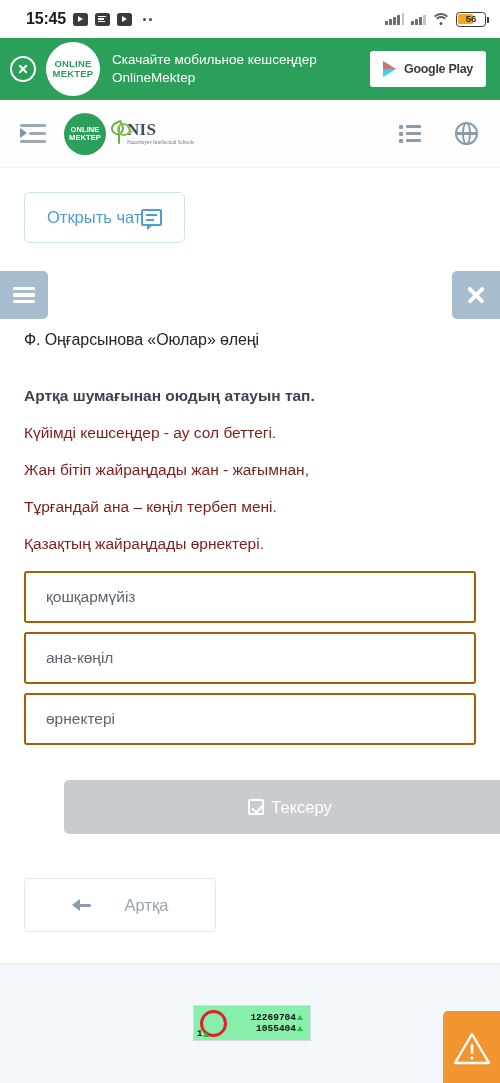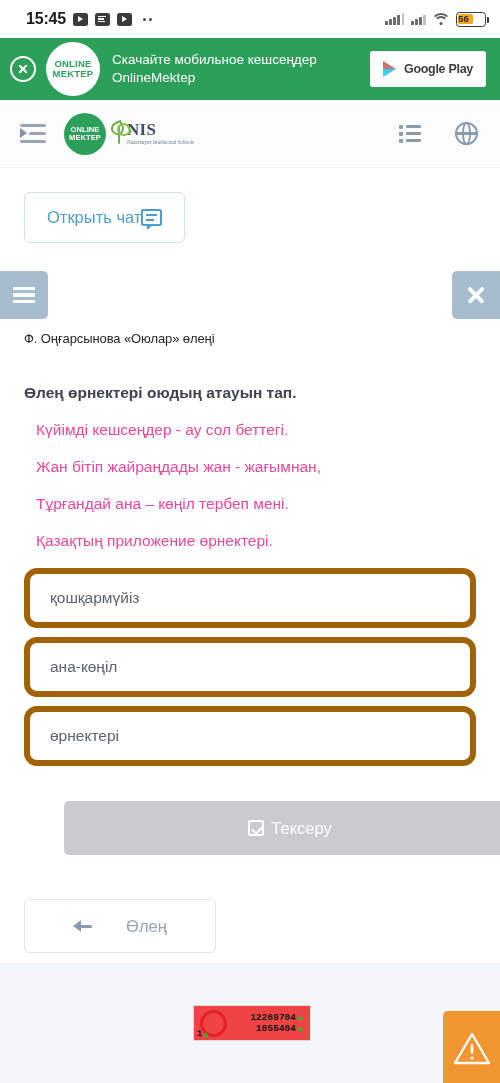--- a/index.html
+++ b/index.html
@@ -143,21 +143,21 @@
     background: #f5a623;
     border-radius: 1.6px;
   }
   .battery .lvl {
     position: relative;
     z-index: 2;
     font-size: 9.5px;
     font-weight: bold;
     color: #2b2b2b;
     width: 100%;
-    text-align: left;
+    text-align: center;
     line-height: 1;
   }
 
   
   .promo {
     height: 62px;
     background: #2ca05a;
     display: flex;
     align-items: center;
     padding: 0 14px 0 10px;
@@ -455,42 +455,42 @@
     left: 50%; top: 50%;
     width: 21px; height: 3.6px;
     background: #ffffff;
     border-radius: 2px;
   }
   .xmark:before { transform: translate(-50%,-50%) rotate(45deg); }
   .xmark:after  { transform: translate(-50%,-50%) rotate(-45deg); }
 
   .quiz-body { padding: 0 24px; }
   .quiz-title {
-    font-size: 13px;
+    font-size: 16px;
     color: #272727;
     margin: 6px 0 0 0;
     font-weight: normal;
     letter-spacing: -0.1px;
   }
   .quiz-prompt {
     font-size: 15.5px;
     font-weight: bold;
     color: #3d4450;
     margin: 38px 0 0 0;
   }
   .poem-line {
     font-size: 15.5px;
-    color: #ec4899;
-    margin: 19px 0 0 12px;
+    color: #7f1d1d;
+    margin: 19px 0 0 0;
   }
 
   .options { margin-top: 18px; }
   .option {
-    border: 6px solid #a16207;
-    border-radius: 13px;
+    border: 2px solid #a16207;
+    border-radius: 3px;
     background: #ffffff;
     padding: 15px 20px;
     margin-bottom: 9px;
     font-size: 15.5px;
     color: #5c6470;
     cursor: pointer;
   }
 
   .check-btn {
     margin-top: 35px;
@@ -573,21 +573,21 @@
     bottom: 0;
     background: #f3f6fa;
     border-top: 1px solid #e9edf2;
   }
   .counter {
     position: absolute;
     left: 193px;
     top: 41px;
     width: 118px;
     height: 36px;
-    background: #ef4444;
+    background: #86efac;
     border: 1px solid #dcdcdc;
     display: flex;
     align-items: center;
     padding: 0 4px;
     box-sizing: border-box;
   }
   .counter-ring {
     width: 21px; height: 21px;
     border: 3px solid #e8202a;
     border-radius: 50%;
@@ -772,43 +772,43 @@
           <i></i>
         </div>
     </div>
     <div class="sq-btn right">
       <div class="xmark"></div>
     </div>
   </div>
 
   <div class="quiz-body">
     <h1 class="quiz-title">Ф. Оңғарсынова «Оюлар» өлеңі</h1>
-    <p class="quiz-prompt">Өлең өрнектері оюдың атауын тап.</p>
+    <p class="quiz-prompt">Артқа шумағынан оюдың атауын тап.</p>
 
     <p class="poem-line">Күйімді кешсеңдер - ау сол беттегі.</p>
     <p class="poem-line">Жан бітіп жайраңдады жан - жағымнан,</p>
     <p class="poem-line">Тұрғандай ана – көңіл тербеп мені.</p>
-    <p class="poem-line">Қазақтың приложение өрнектері.</p>
+    <p class="poem-line">Қазақтың жайраңдады өрнектері.</p>
 
     <div class="options">
       <div class="option">қошқармүйіз</div>
       <div class="option">ана-көңіл</div>
       <div class="option">өрнектері</div>
     </div>
 
     <button class="check-btn">
       <span class="check-icon"></span>
       <span class="check-label">Тексеру</span>
     </button>
 
     <div class="back-btn">
       <span class="back-arrow">
           <i></i>
         </span>
-      <span class="back-label">Өлең</span>
+      <span class="back-label">Артқа</span>
     </div>
   </div>
 </div>
 
 <div class="footer">
   <div class="counter">
     <div class="counter-ring"></div>
     <div class="counter-nums">
       <div class="counter-row">
         <span>12269704</span>

